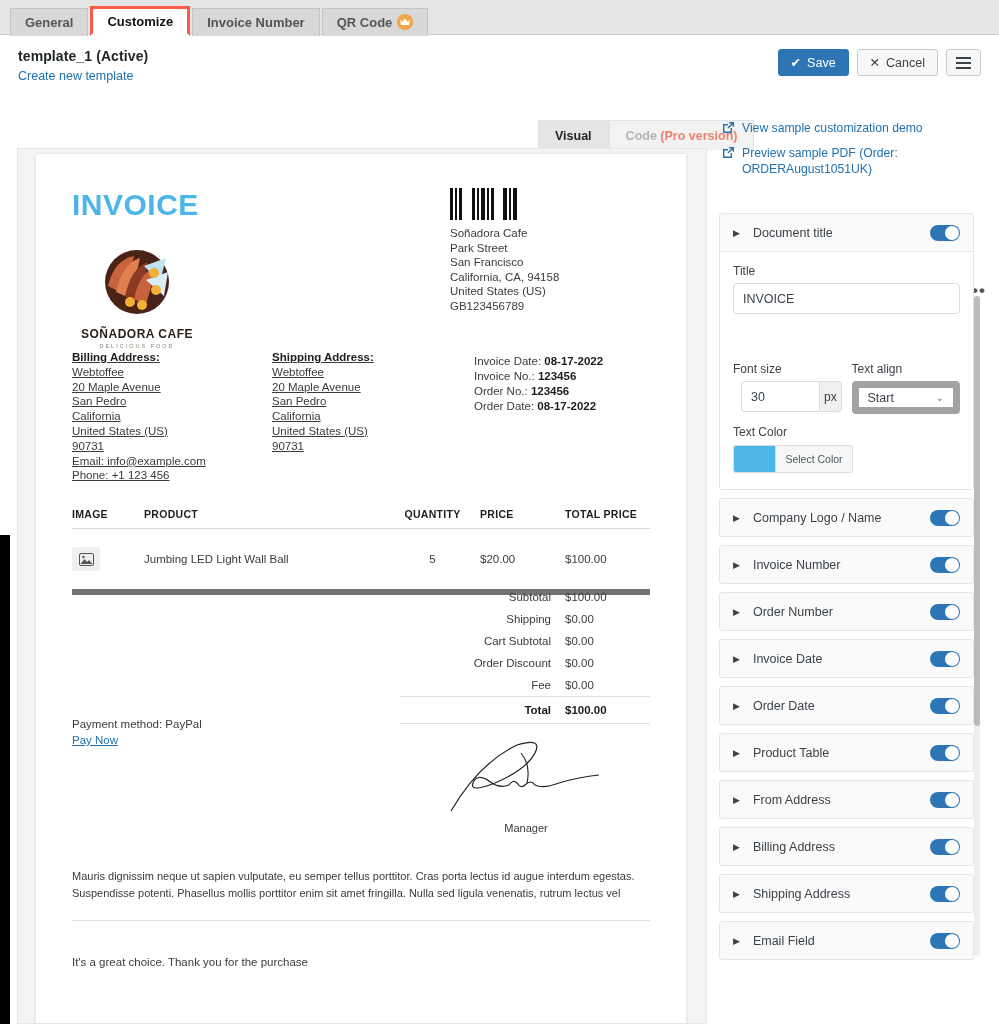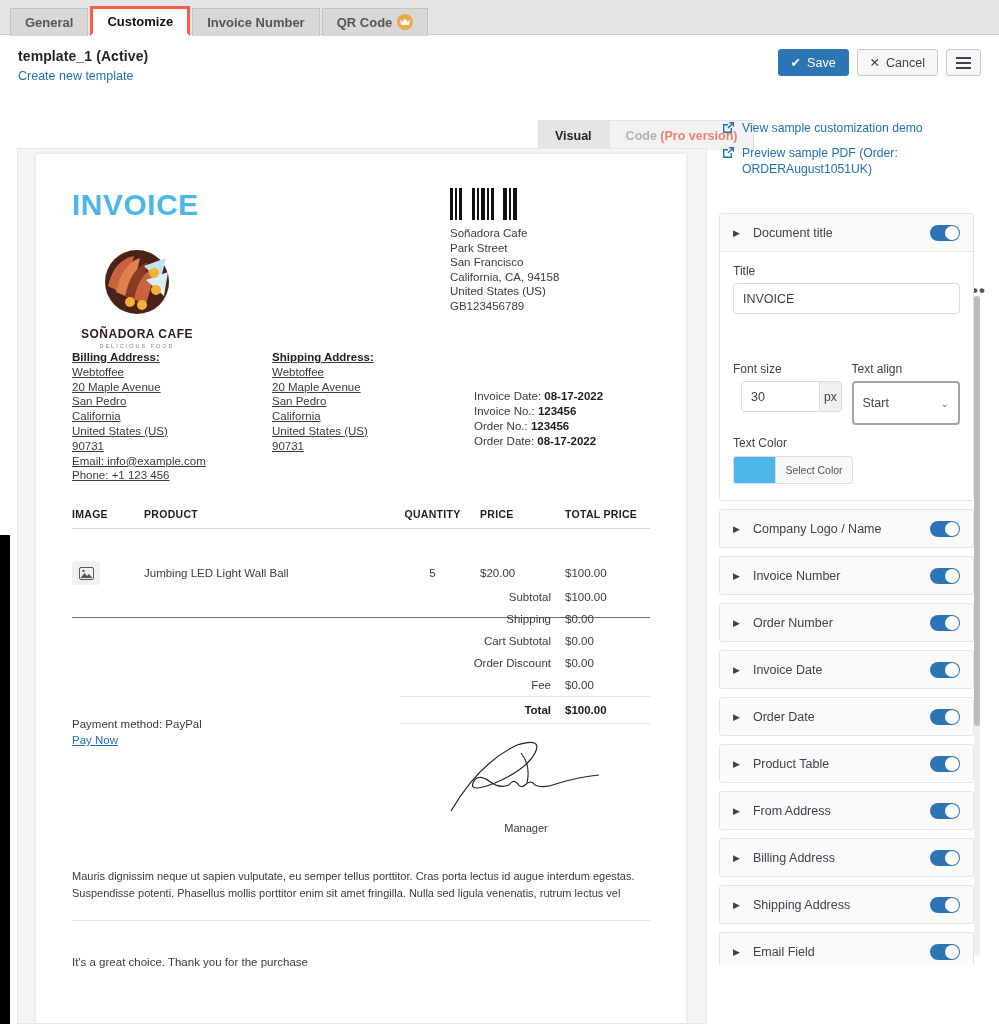--- a/index.html
+++ b/index.html
@@ -120,33 +120,33 @@
     font-size:11.5px; line-height:14.5px; color:#3b3b3b;
   }
   .barcode{ display:flex; gap:2px; height:32px; align-items:stretch; margin-bottom:6px; }
   .barcode i{ display:block; background:#111; }
 
   .addr-row{ position:absolute; left:36px; top:196px; width:580px; }
   .addr-col{ position:absolute; font-size:11.5px; line-height:14.8px; color:#3b3b3b;text-decoration:underline; }
   .addr-col b{ color:#1d1d1d; font-size:11.5px; }
   .addr-b{ left:0; width:190px; }
   .addr-s{ left:200px; width:190px; }
-  .meta-col{ position:absolute; left:402px; top:4px; font-size:11.5px; line-height:15px; color:#3b3b3b;margin-top:35px; }
+  .meta-col{ position:absolute; left:402px; top:4px; font-size:11.5px; line-height:15px; color:#3b3b3b; }
   .meta-col b{ color:#1d1d1d; }
 
   
   .ptable{ position:absolute; left:36px; top:348px; width:578px; border-collapse:collapse; }
   .ptable th{
     font-size:10.5px; font-weight:bold; color:#1d1d1d; text-transform:uppercase;
     letter-spacing:.3px; padding:6px 0 8px 0; text-align:left;
     border-bottom:1px solid #d8d8d8;
   }
   .ptable td{
-    font-size:11.5px; color:#3b3b3b; padding:32px 0;
-    border-bottom:1px solid #737373;
+    font-size:11.5px; color:#3b3b3b; padding:18px 0;
+    border-bottom:6px solid #737373;
   }
   .ptable .c-qty{ text-align:center; width:95px;}
   .ptable .c-price{ text-align:left; width:85px;}
   .ptable .c-total{ text-align:left; width:85px;}
   .ptable .c-img{ width:72px; }
   .ph-img{
     width:28px; height:24px; background:#f0f0f0; border-radius:3px;
     display:flex; align-items:center; justify-content:center;
   }
 
@@ -220,21 +220,21 @@
   .two-col > div{ flex:1; min-width:0;margin-top:37px; }
   .input-group{ display:flex;padding-left:8px; }
   .input-group .txt-input{ border-top-right-radius:0; border-bottom-right-radius:0; border-right:none; }
   .unit{
     width:30px; height:31px; background:#eef0f2; border:1px solid #dcdcdc;
     border-top-right-radius:4px; border-bottom-right-radius:4px;
     display:flex; align-items:center; justify-content:center;
     font-size:12px; color:#3c434a;
   }
   .sel{
-    width:100%; height:44px; border:2px solid #a3a3a3; border-radius:4px;
+    width:100%; height:33px; border:7px solid #a3a3a3; border-radius:4px;
     padding:0 9px; font-size:12.5px; color:#3c434a; background:#fff;
     display:flex; align-items:center; justify-content:space-between;
     cursor:pointer;
   }
   .color-row{ display:flex; align-items:stretch; margin-top:6px; width:120px; height:28px;}
   .swatch{ width:42px; background:#4db6e8; border:1px solid #dcdcdc; border-right:none; border-radius:3px 0 0 3px;}
   .swatch-btn{
     flex:1; border:1px solid #dcdcdc; border-radius:0 3px 3px 0; background:#f6f7f7;
     font-size:10.5px; color:#50575e; display:flex; align-items:center; justify-content:center;
     cursor:pointer;

